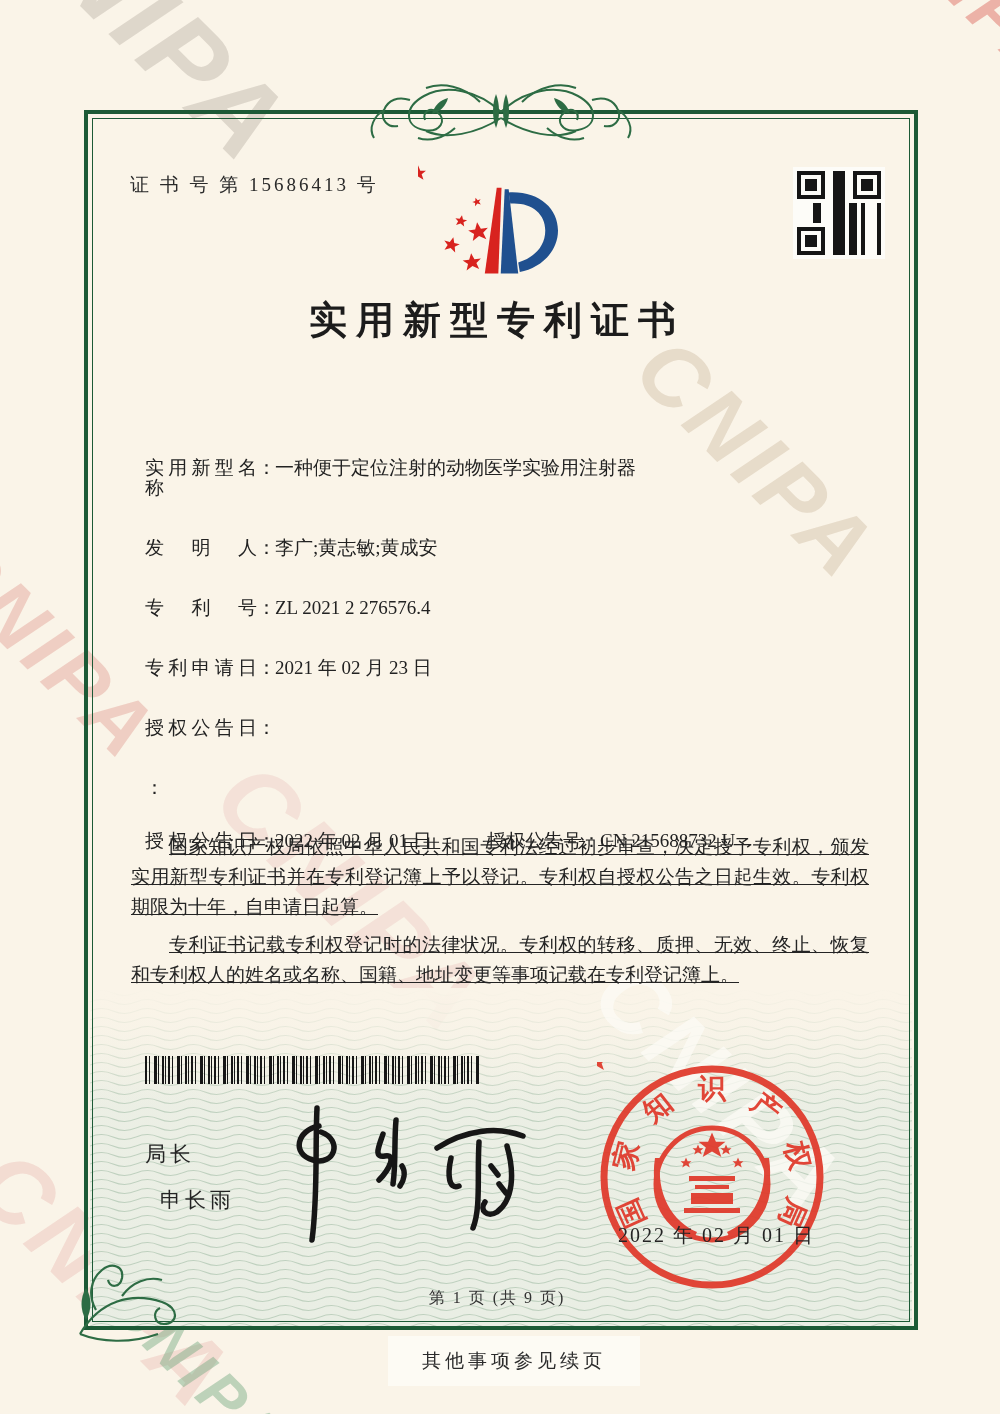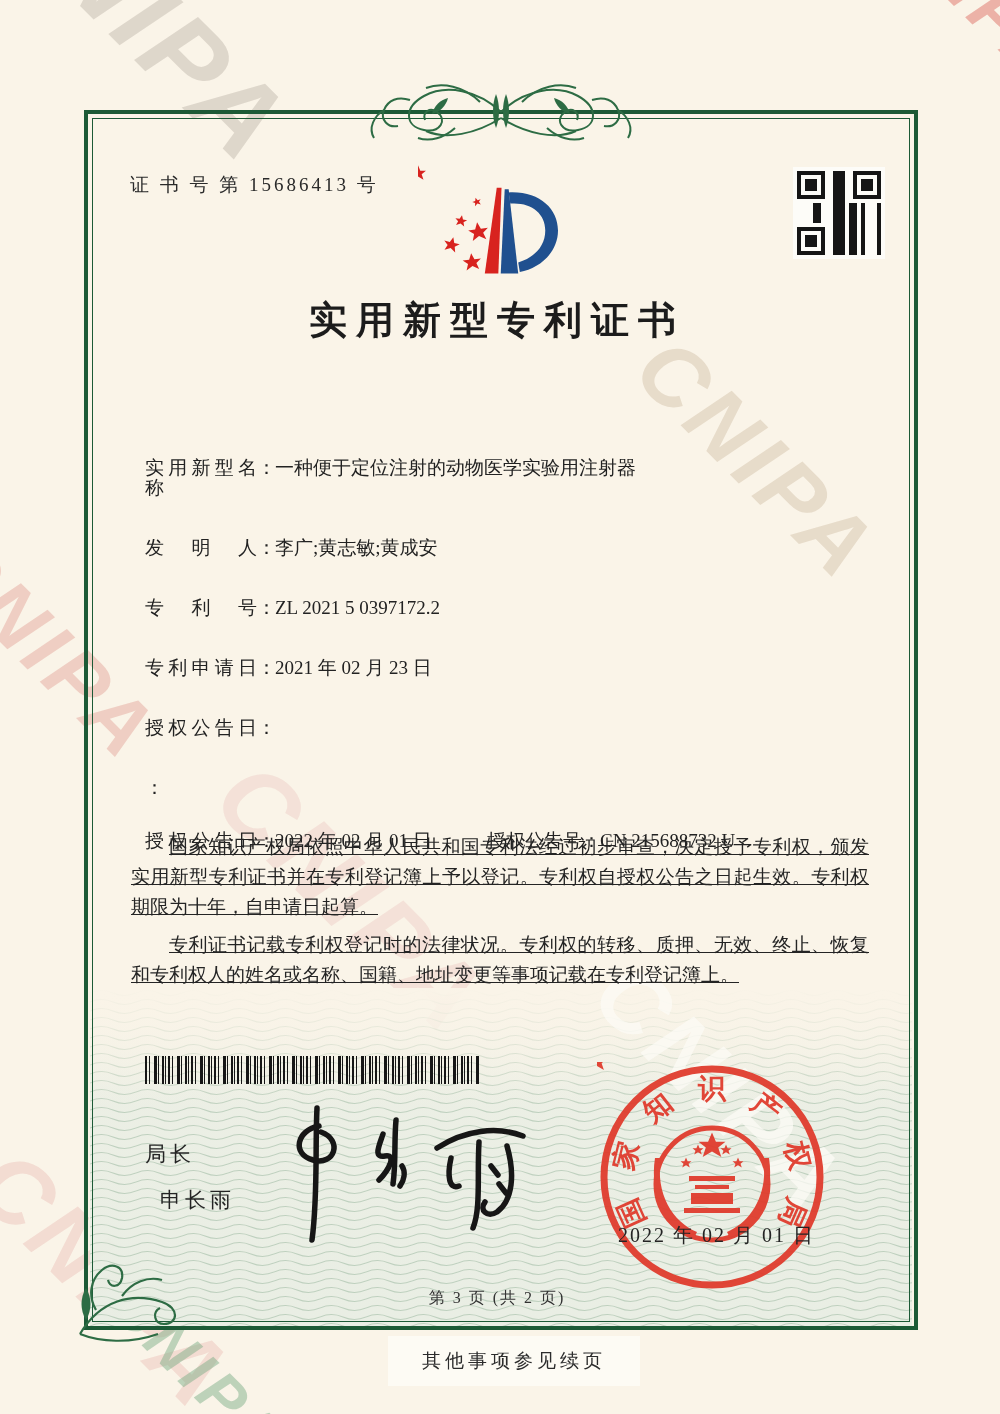--- a/index.html
+++ b/index.html
@@ -296,21 +296,21 @@
       <span class="f-value">一种便于定位注射的动物医学实验用注射器</span>
     </div>
     <div class="f-row">
       <span class="f-label">发明人</span>
         <span class="f-colon">：</span>
       <span class="f-value">李广;黄志敏;黄成安</span>
     </div>
     <div class="f-row">
       <span class="f-label">专利号</span>
         <span class="f-colon">：</span>
-      <span class="f-value">ZL 2021 5 0397172.2</span>
+      <span class="f-value">ZL 2021 2 276576.4</span>
     </div>
     <div class="f-row">
       <span class="f-label">专利申请日</span>
         <span class="f-colon">：</span>
       <span class="f-value">2021 年 02 月 23 日</span>
     </div>
     <div class="f-row">
       <span class="f-label">授权公告日</span>
         <span class="f-colon">：</span>
     </div>
@@ -379,18 +379,18 @@
         <rect x="98" y="123" width="34" height="4"></rect>
         <rect x="94" y="131" width="42" height="11"></rect>
         <rect x="87" y="146" width="56" height="5"></rect>
         <path d="M64,96 C58,132 76,160 100,170 L97,176 C70,166 52,134 58,96 Z"></path>
         <path d="M166,96 C172,132 154,160 130,170 L133,176 C160,166 178,134 172,96 Z"></path>
       </g>
     </svg>
   </div>
   <div class="seal-date">2022 年 02 月 01 日</div>
 
-  <div class="page-info">第 3 页 (共 2 页)</div>
+  <div class="page-info">第 1 页 (共 9 页)</div>
   <div class="cont-box">
     <span class="cont-note">其他事项参见续页</span>
   </div>
 
 </div>
 
 </body></html>

